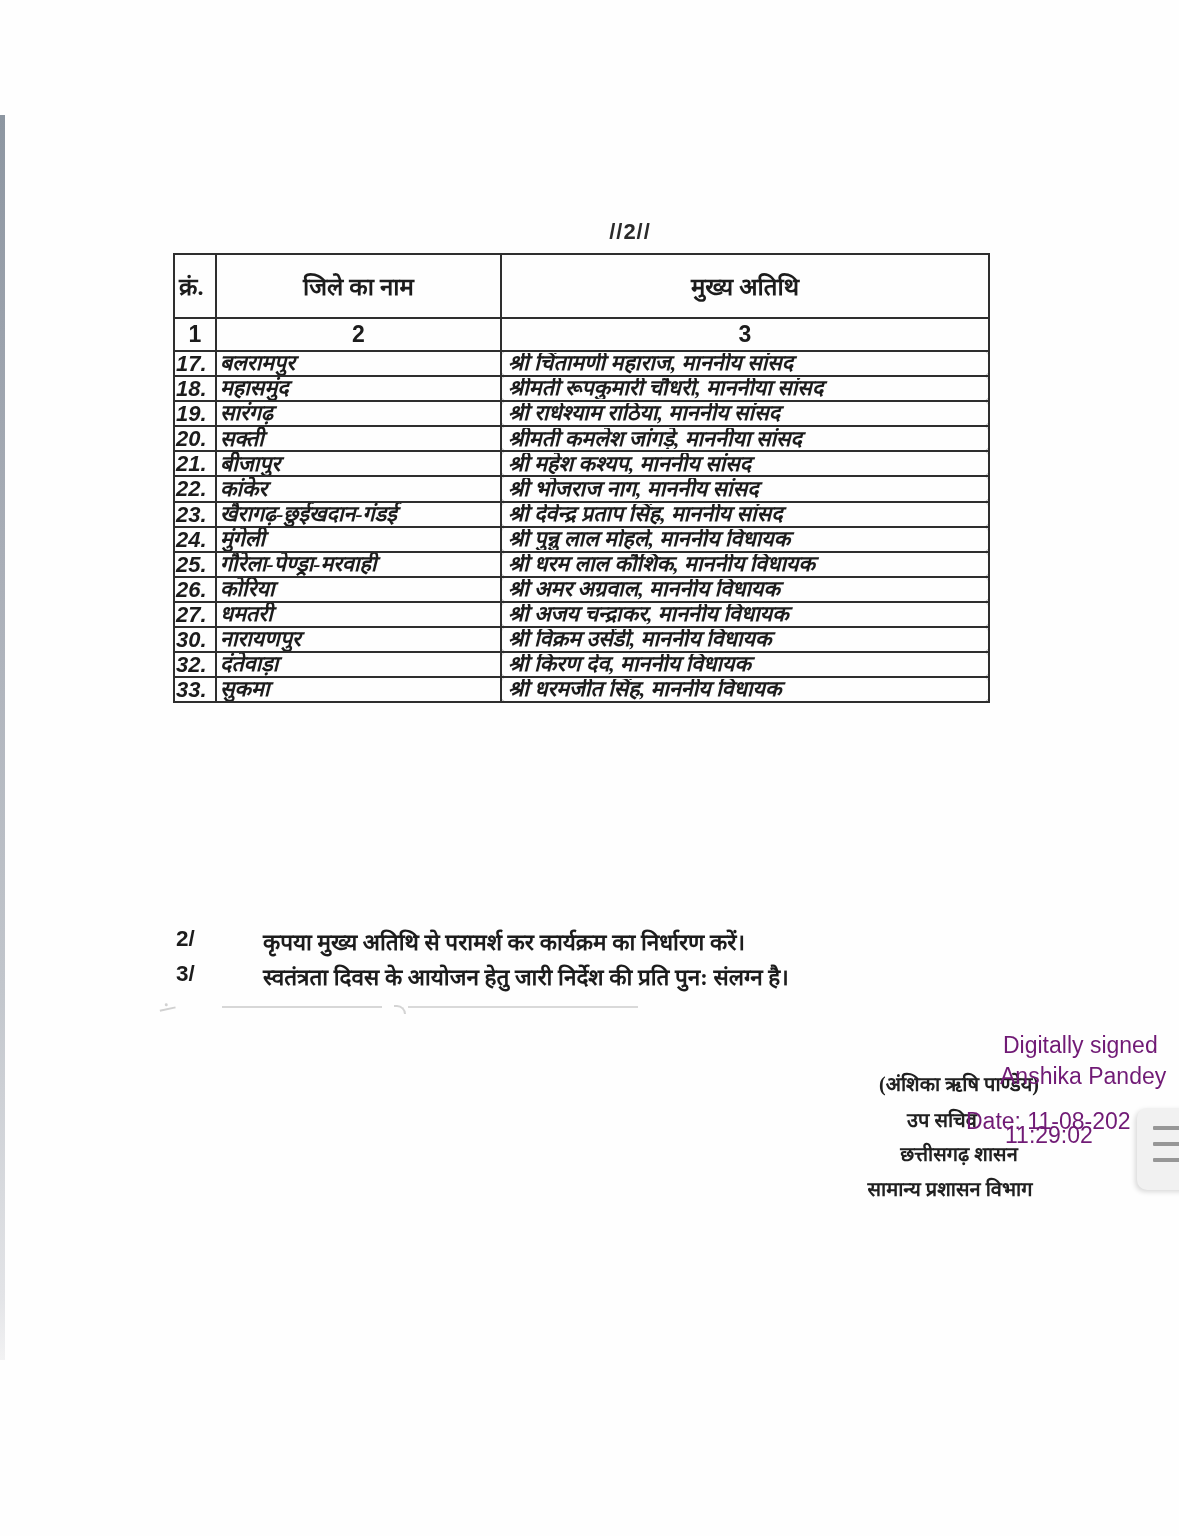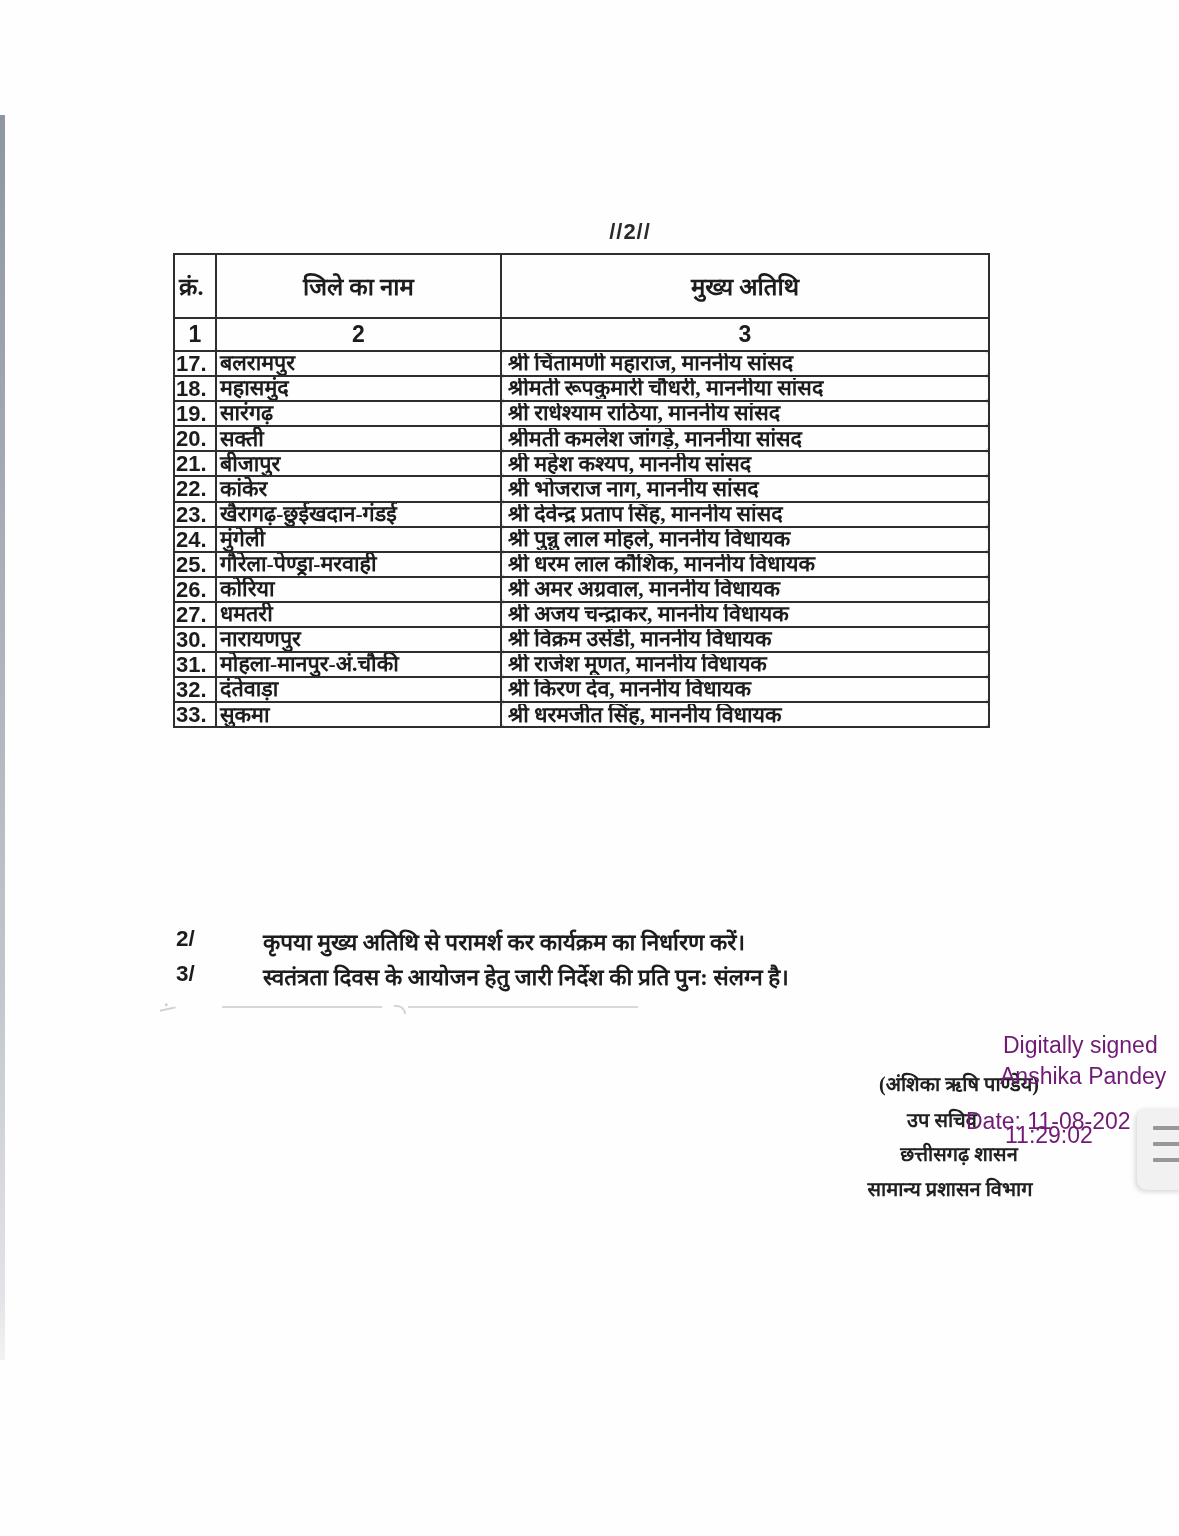--- a/index.html
+++ b/index.html
@@ -31,21 +31,21 @@
   }
   table.guest-table td, table.guest-table th {
     border:2px solid #2e2e2e;
     box-shadow:0 1px 0 rgba(40,40,40,.35), 0 -1px 0 rgba(40,40,40,.25);
     overflow:hidden; white-space:nowrap;
   }
   col.c1 { width:42px; } col.c2 { width:285px; } col.c3 { width:488px; }
   tr.hdr th { height:64px; font-size:24px; font-weight:700; text-align:center; vertical-align:top; padding-top:14px; }
   tr.hdr th.serial { text-align:left; padding-left:4px; }
   tr.colnum td { height:33px; text-align:center; font-family:"Liberation Sans","DejaVu Sans",sans-serif; font-size:23px; font-weight:700; }
-  tr.data td { height:19px; vertical-align:middle; line-height:1.05; }
+  tr.data td { height:19px; vertical-align:middle; line-height:1.05;font-style:italic; }
   tr.data td.c1 { font-family:"Liberation Sans","DejaVu Sans",sans-serif; font-size:22px; font-weight:600; padding-left:1px; }
   tr.data td.c2 { padding-left:3px; }
   tr.data td.c3 { padding-left:6px;border-radius:7px; }
 
   .note-row { position:absolute; left:176px; width:760px; display:flex; font-size:22.5px; font-weight:600; color:#1c1c1c; }
   .note-row .idx { width:87px; flex:none; font-family:"Liberation Sans","DejaVu Sans",sans-serif; font-weight:700; }
   #note-0 { top:926px; } #note-1 { top:961px; }
 
   
   .faded-artifact { position:absolute; left:158px; top:1000px; width:500px; height:16px; opacity:.33; }
@@ -166,25 +166,20 @@
   </tr>
 
 
 
   <tr class="data">
     <td class="c1">30.</td>
     <td class="c2">नारायणपुर</td>
     <td class="c3">श्री विक्रम उसेंडी, माननीय विधायक</td>
   </tr>
 
-  <tr class="data">
-    <td class="c1">31.</td>
-    <td class="c2">मोहला-मानपुर-अं.चौकी</td>
-    <td class="c3">श्री राजेश मूणत, माननीय विधायक</td>
-  </tr>
 
   <tr class="data">
     <td class="c1">32.</td>
     <td class="c2">दंतेवाड़ा</td>
     <td class="c3">श्री किरण देव, माननीय विधायक</td>
   </tr>
 
   <tr class="data">
     <td class="c1">33.</td>
     <td class="c2">सुकमा</td>

